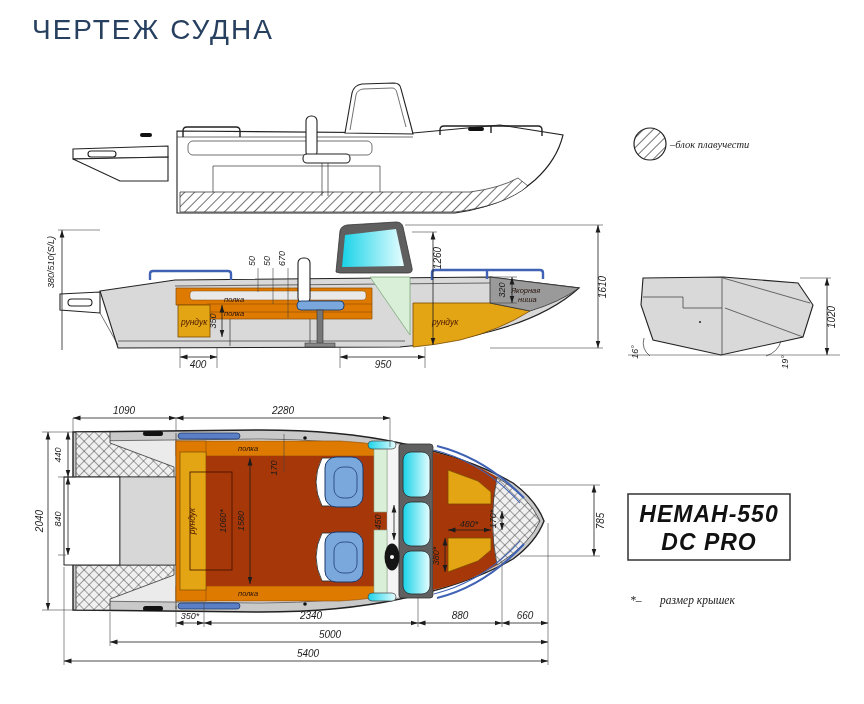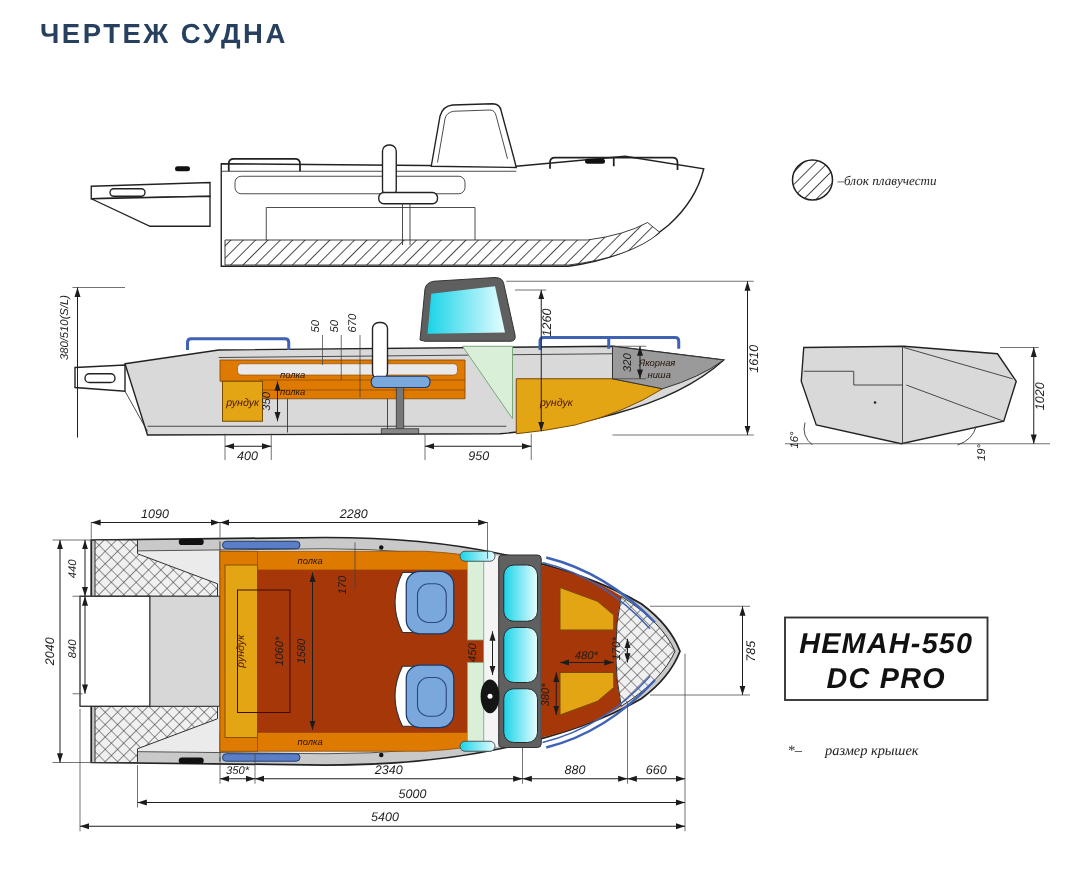--- a/index.html
+++ b/index.html
@@ -1,18 +1,18 @@
 <!DOCTYPE html>
 <html><head>
 <meta charset="utf-8">
 <style>
   html,body{margin:0;padding:0;background:#ffffff;}
   .canvas{position:relative;width:864px;height:704px;background:#fff;overflow:hidden;
           font-family:"Liberation Sans", sans-serif;}
-  .page-title{position:absolute;left:32px;top:14px;margin:0;font-size:22px;font-weight:700;
+  .page-title{position:absolute;left:32px;top:14px;margin:0;font-size:28px;font-weight:400;
               letter-spacing:2px;color:#27405f;font-family:"Liberation Sans", sans-serif;}
   svg{position:absolute;left:0;top:0;}
   .oln{fill:#ffffff;stroke:#222;stroke-width:1.1;}
   .thin{stroke:#333;stroke-width:0.7;fill:none;}
   .dimline{stroke:#1f1f1f;stroke-width:0.8;fill:none;}
   .extline{stroke:#444;stroke-width:0.6;fill:none;}
   .dim{font:italic 10px "Liberation Sans", sans-serif;fill:#1c1c1c;}
   .dim-s{font:italic 9px "Liberation Sans", sans-serif;fill:#1c1c1c;}
   .lbl{font:italic 8.5px "Liberation Sans", sans-serif;fill:#4a1500;}
   .lbl-s{font:italic 7.5px "Liberation Sans", sans-serif;fill:#26120a;}

